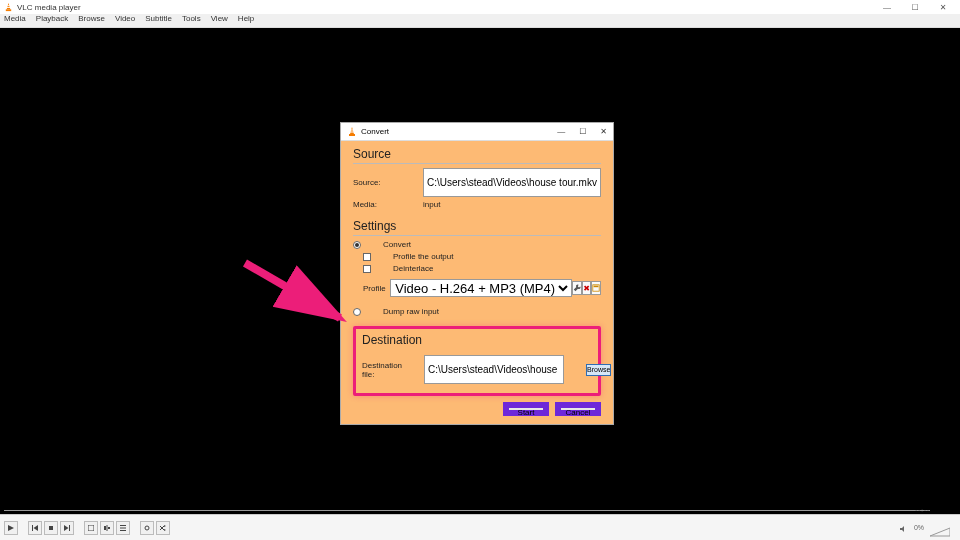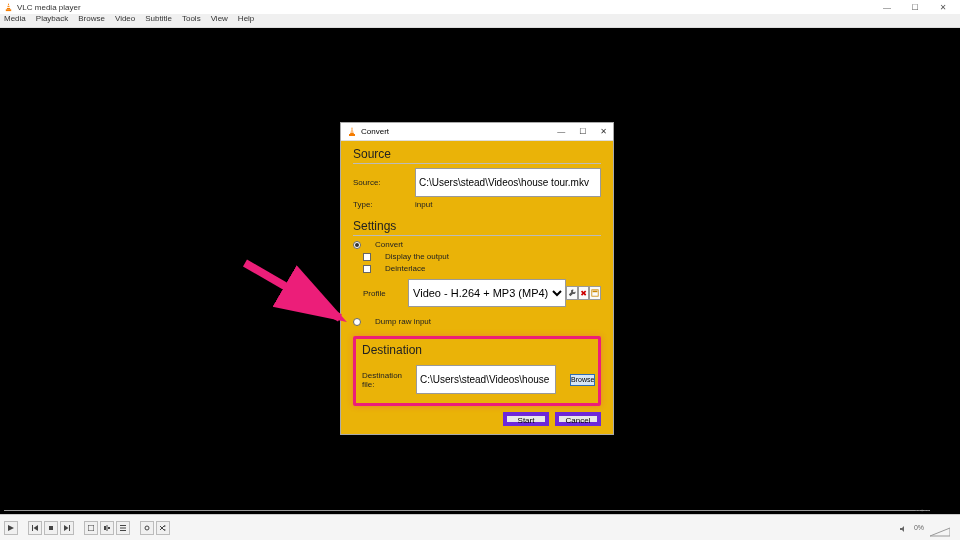--- a/index.html
+++ b/index.html
@@ -25,49 +25,49 @@
 .seekbar .dashes { position: absolute; right: 0; top: 0; font-size: 6px; letter-spacing: 1px; color: #666; }
 .controls { display: flex; align-items: center; height: 100%; padding: 0 4px; gap: 2px; }
 .ctrlbtn { width: 14px; height: 14px; border: 1px solid #bbb; background: #f0f0f0; display: flex; align-items: center; justify-content: center; font-size: 7px; color: #444; }
 .ctrlsep { width: 6px; }
 .volarea { margin-left: auto; display: flex; align-items: center; gap: 6px; padding-right: 6px; }
 .voltri { width: 20px; height: 10px; position: relative; }
 .voltri svg { width: 100%; height: 100%; }
 .volpct { font-size: 7px; color: #666; }
 
 
-.dialog { position: absolute; left: 340px; top: 122px; width: 274px; background: #eab308; border: 1px solid #aaa; box-shadow: 0 2px 10px rgba(0,0,0,.3); }
+.dialog { position: absolute; left: 340px; top: 122px; width: 274px; background: #fdba74; border: 1px solid #aaa; box-shadow: 0 2px 10px rgba(0,0,0,.3); }
 .dlgtitle { height: 18px; background: #fff; display: flex; align-items: center; padding: 0 6px; font-size: 8px; border-bottom: 1px solid #ddd; }
 .dlgtitle .cone { width: 10px; height: 10px; margin-right: 4px; }
 .dlgwinbtns { margin-left: auto; display: flex; gap: 14px; }
 .dlgwinbtn { font-size: 8px; color: #333; cursor: pointer; }
 .dlgbody { padding: 6px 12px 8px 12px; font-size: 8px; color: #222; }
 
 .section { margin-bottom: 10px; }
 .sectlabel { font-size: 12px; color: #222; border-bottom: 1px solid #bbb; padding-bottom: 2px; margin-bottom: 4px; }
-.row { display: flex; align-items: center; gap: 14px; margin-bottom: 3px; }
+.row { display: flex; align-items: center; gap: 22px; margin-bottom: 3px; }
 .row .lbl { width: 48px; font-size: 8px; }
 .row input[type=text] { flex: 1; height: 29px; font-size: 10px; padding: 0 3px; border: 1px solid #999; background: #fff; }
 .radio, .check { width: 8px; height: 8px; border: 1px solid #666; background: #fff; display: inline-flex; align-items: center; justify-content: center; }
 .radio { border-radius: 50%; }
 .radio.sel::after { content: ""; width: 4px; height: 4px; border-radius: 50%; background: #333; }
 .indent { margin-left: 10px; }
 .profile-row { display: flex; align-items: center; margin-top: 6px; margin-left: 10px; }
 .profile-row .lbl { width: 56px; }
-.profile-row select { flex: 1; height: 28px; font-size: 11px; border: 1px solid #999; background: #fff; }
+.profile-row select { flex: 1; height: 18px; font-size: 13px; border: 1px solid #999; background: #fff; }
 .iconbtn { width: 14px; height: 14px; border: 1px solid #999; background: #fafafa; display: flex; align-items: center; justify-content: center; font-size: 8px; }
 .iconbtn.red { color: #c00; }
 .iconbtn.orange { color: #c80; }
 .iconbtn.gray { color: #555; }
 
 .destbox { border: 3px solid #ec1e79; border-radius: 2px; padding: 4px 6px 6px 6px; margin-top: 4px; box-shadow: 0 0 6px rgba(236,30,121,.3); }
 .destbox .sectlabel { border: none; margin-bottom: 8px; padding-bottom: 0; }
 .browsebtn { width: 44px; height: 12px; font-size: 7px; border: 1px solid #2f6db3; background: #d6e6f6; }
 .dlgbtns { display: flex; justify-content: flex-end; gap: 6px; margin-top: 6px; }
-.dlgbtn { width: 46px; height: 14px; font-size: 8px; border: 4px solid #6d28d9; background: #e8e8e8; }
+.dlgbtn { width: 46px; height: 14px; font-size: 8px; border: 6px solid #6d28d9; background: #e8e8e8; }
 
 .arrow { position: absolute; left: 240px; top: 258px; pointer-events: none; }
 
 .cone svg { width: 100%; height: 100%; }
 </style>
 </head>
 <body>
 
 <div class="titlebar">
   <span class="cone">
@@ -118,34 +118,34 @@
   </div>
   <div class="dlgbody">
 
     <div class="section">
       <div class="sectlabel">Source</div>
       <div class="row">
         <span class="lbl">Source:</span>
         <input type="text" value="C:\Users\stead\Videos\house tour.mkv" style="">
       </div>
       <div class="row">
-        <span class="lbl">Type:</span>
+        <span class="lbl">Media:</span>
         <span>input</span>
       </div>
     </div>
 
     <div class="section">
       <div class="sectlabel">Settings</div>
       <div class="row">
         <span class="radio sel"></span>
         <span>Convert</span>
       </div>
       <div class="row indent">
         <span class="check"></span>
-        <span>Display the output</span>
+        <span>Profile the output</span>
       </div>
       <div class="row indent">
         <span class="check"></span>
         <span>Deinterlace</span>
       </div>
       <div class="profile-row">
         <span class="lbl">Profile</span>
         <select>
           <option>Video - H.264 + MP3 (MP4)</option>
         </select>

